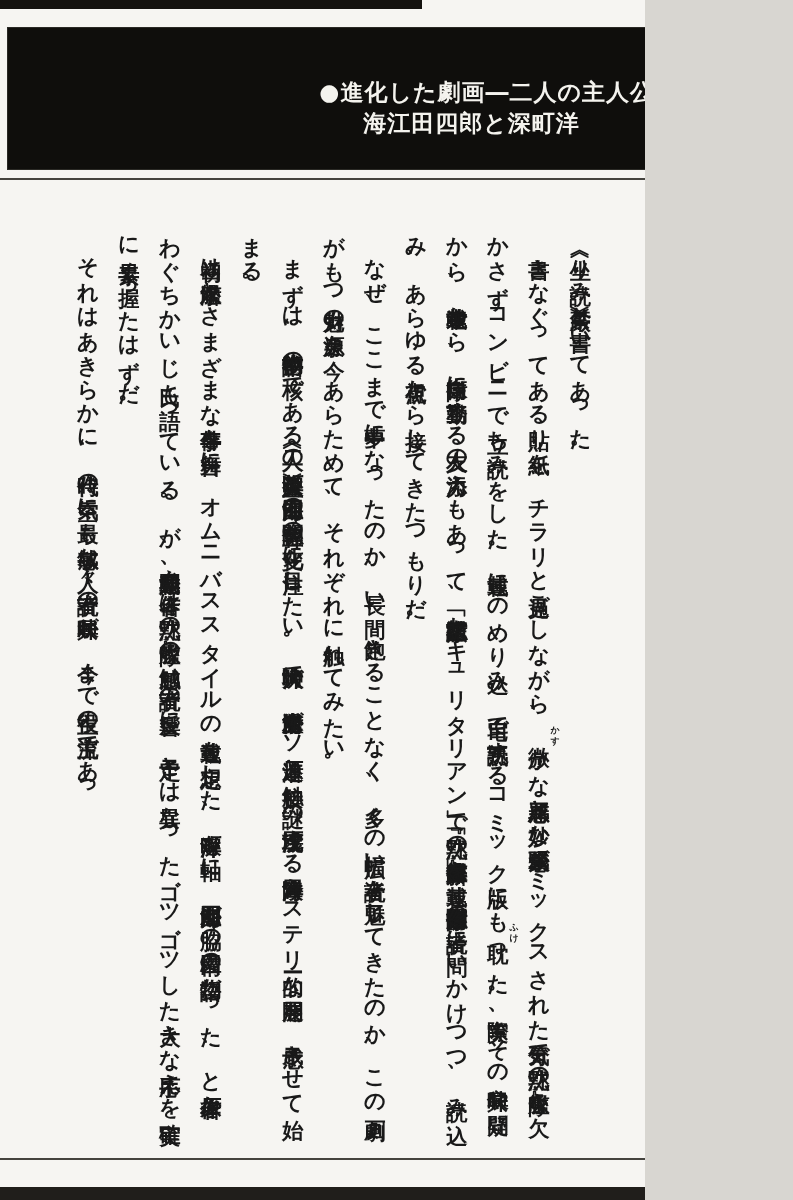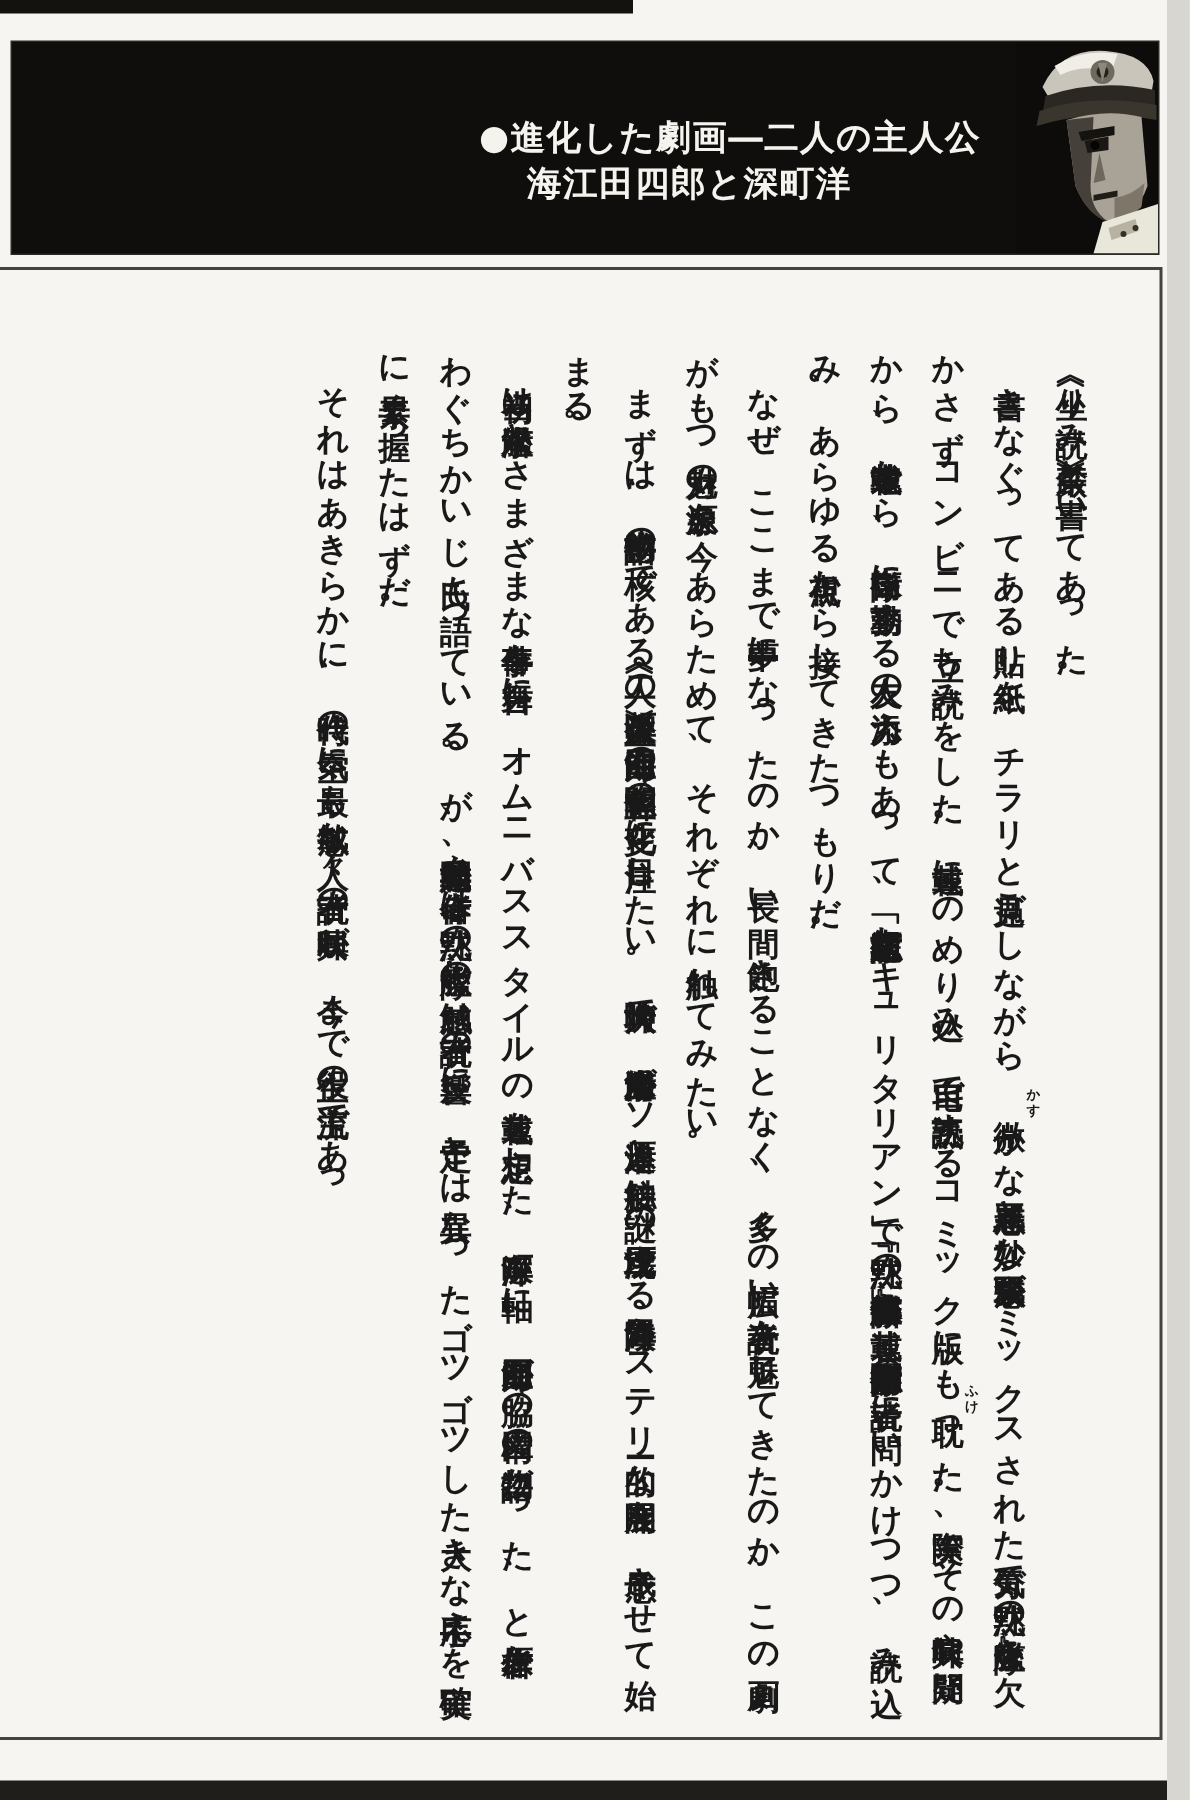--- a/index.html
+++ b/index.html
@@ -1,18 +1,18 @@
 <!DOCTYPE html>
 <html><head>
 <meta charset="utf-8">
 <style>
   html,body{margin:0;padding:0;background:#d8d6d1;}
   .page{
     position:relative;
-    width:778px;height:1200px;
+    width:645px;height:1200px;
     background:#f6f5f2;
     overflow:hidden;
     font-family:"DejaVu Sans",sans-serif;
   }
   
   .top-strip{
     position:absolute;left:0;top:0;width:422px;height:9px;
     background:#14120f;
   }
   
@@ -24,21 +24,21 @@
   .header-title{
     position:absolute;right:118px;top:49px;
     color:#f4f3ee;
     font-weight:bold;
     font-size:23px;
     line-height:31px;
     letter-spacing:1px;
     text-align:left;
     white-space:nowrap;
   }
-  .header-title .l2{margin-left:32px;}
+  .header-title .l2{margin-left:44px;}
   .portrait{
     position:absolute;right:0;top:0;width:95px;height:141px;
   }
   
   .text-frame{
     position:absolute;left:-6px;top:178px;
     width:781px;height:982px;
     box-sizing:border-box;
     border:2px solid #45433e;
     background:transparent;

